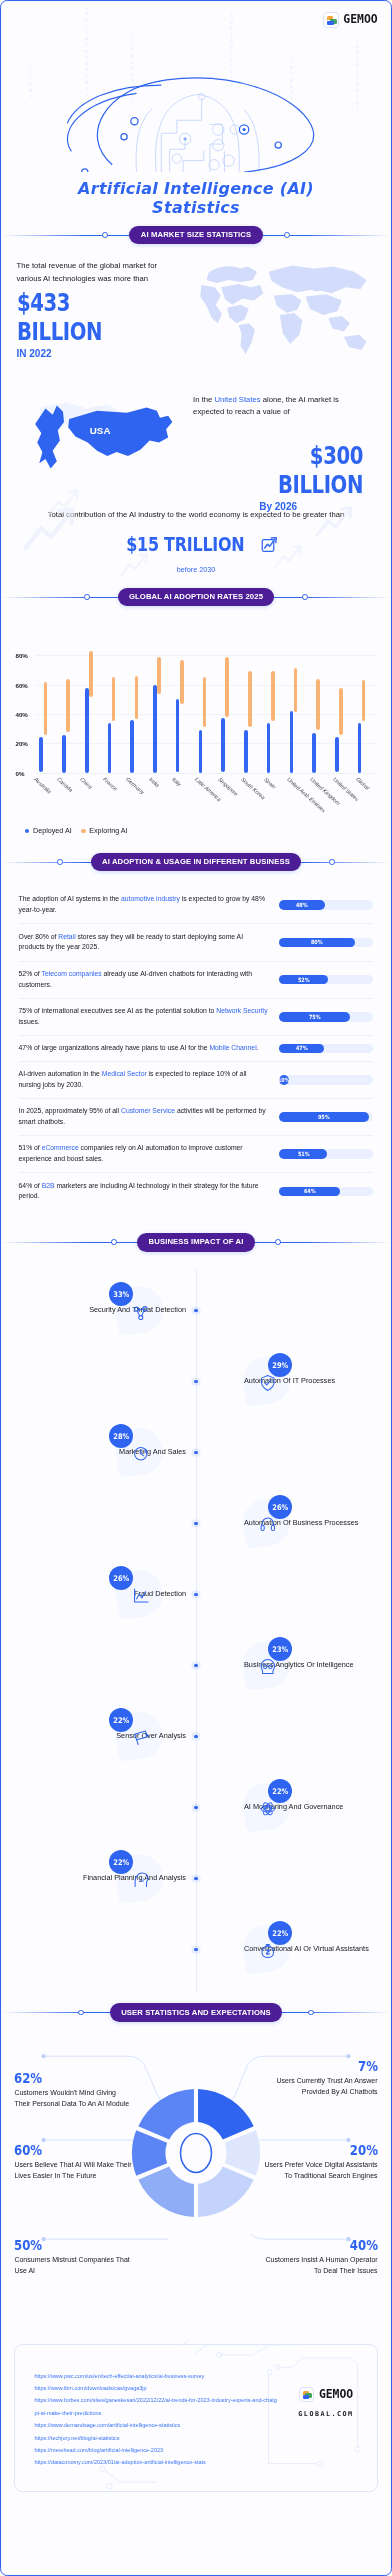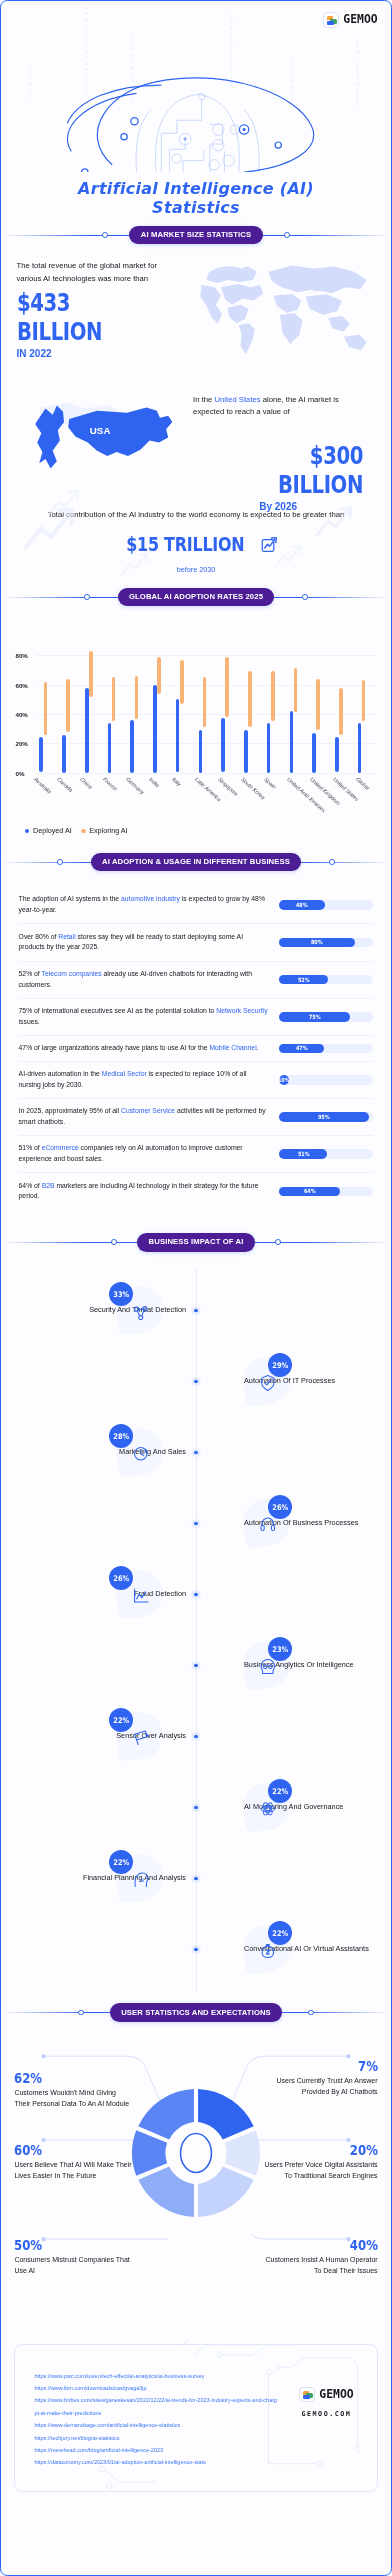--- a/index.html
+++ b/index.html
@@ -882,18 +882,18 @@
       </div>
     <div class="footer-brand">
       <div class="brand">
         <span class="brand-mark">
           <i class="bm1"></i>
             <i class="bm2"></i>
             <i class="bm3"></i>
         </span>
         <span class="brand-name">GEMOO</span>
       </div>
-      <div class="footer-url">GEMOO.COM</div>
+      <div class="footer-url">GLOBAL.COM</div>
     </div>
   </div>
 
 </div>
 
 
 </body></html>

